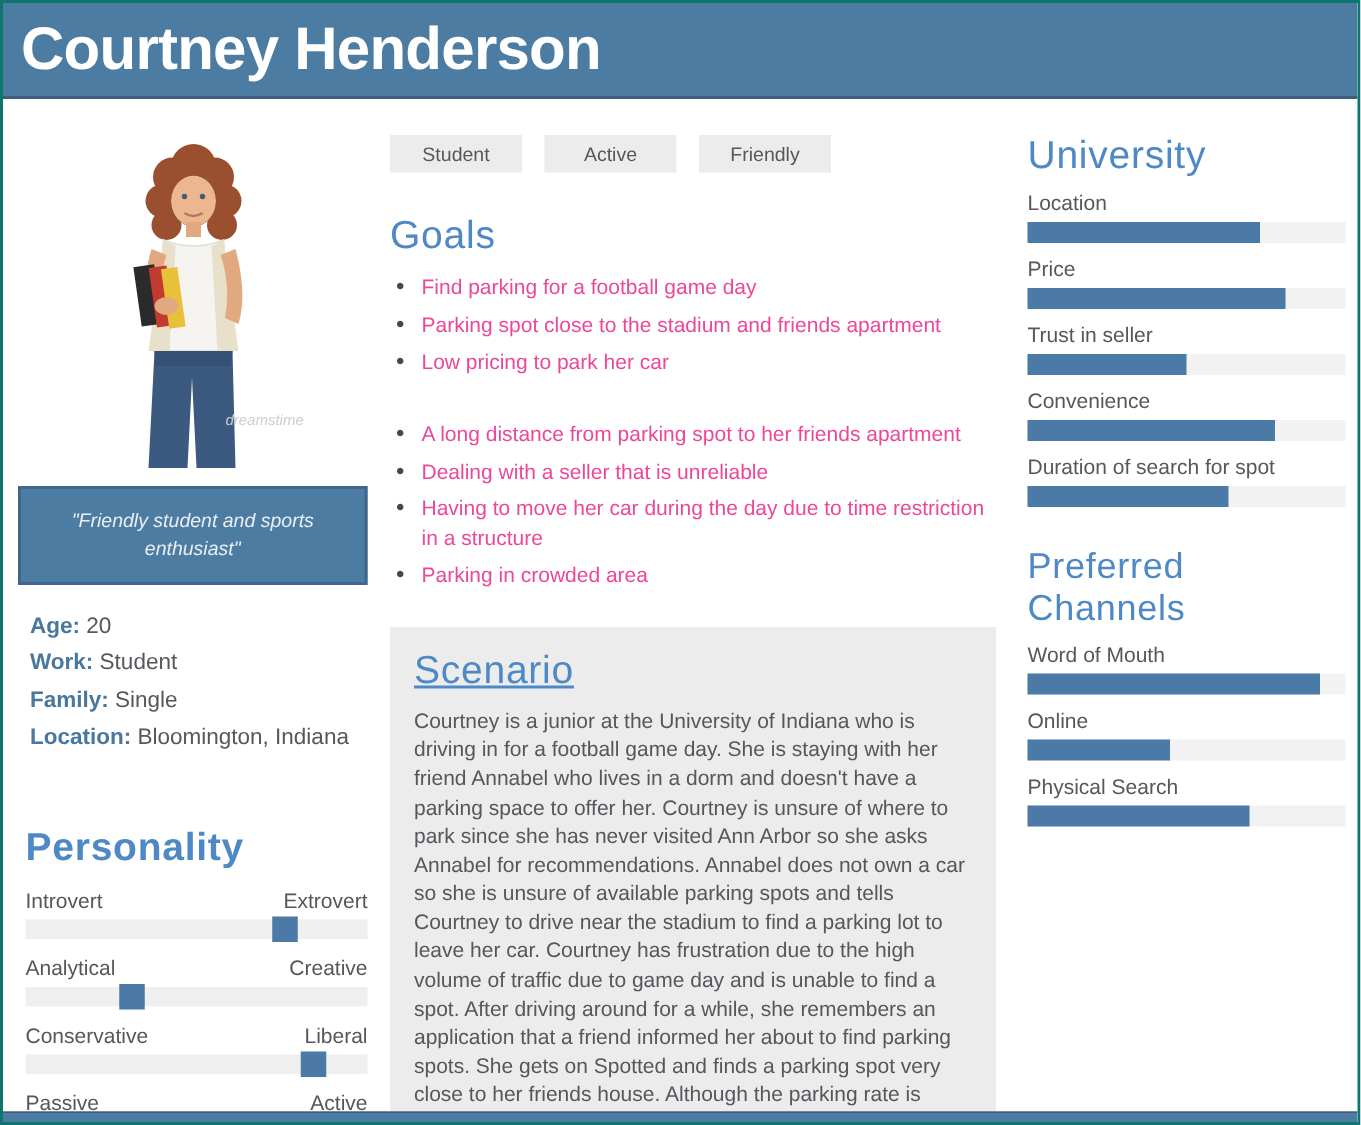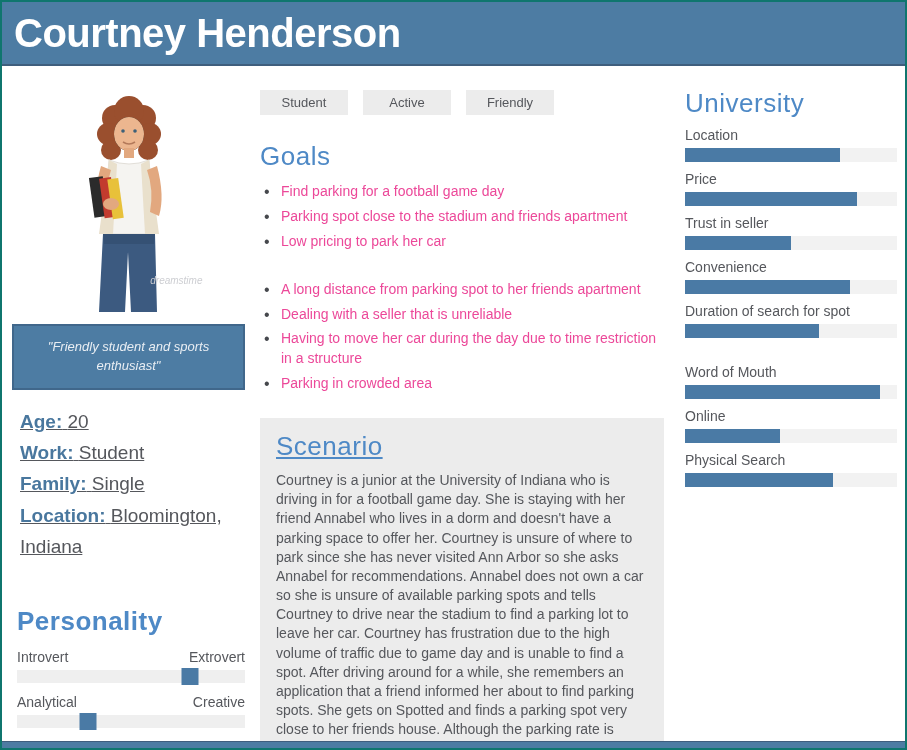--- a/index.html
+++ b/index.html
@@ -37,21 +37,21 @@
 
   
   .quote {
     margin-top:12px; background:#4d7ca3; border:2px solid #40678b;
     color:#e9eef3; font-size:13px; font-style:italic; text-align:center;
     padding:12px 18px; line-height:1.45;
   }
 
   
   .demo { margin:16px 0 0 8px; }
-  .demo-row { font-size:19px; line-height:1.65; color:#55575c;text-decoration:underline; }
+  .demo-row { font-size:15px; line-height:1.65; color:#55575c; }
   .demo-row .lbl { color:#49779e; font-weight:bold; }
 
   
   .personality { margin-top:44px; margin-left:5px; }
   .personality h2 { margin-bottom:12px;font-weight:bold; }
   .slider { margin-bottom:11px; }
   .slider-labels { display:flex; justify-content:space-between; font-size:14px; color:#55575c; margin-bottom:5px;gap:27px; }
   .slider-track { position:relative; height:13px; background:#efefef; }
   .slider-handle {
     position:absolute; top:-2px; width:17px; height:17px; background:#4a7aa5;
@@ -198,20 +198,24 @@
         <div class="slider-labels">
           <span>Conservative</span>
           <span>Liberal</span>
         </div>
         <div class="slider-track">
           <div class="slider-handle" style="left: 84%;"></div>
         </div>
       </div>
 
       <div class="slider">
+        <div class="slider-labels">
+          <span>Passive</span>
+          <span>Active</span>
+        </div>
         <div class="slider-track">
           <div class="slider-handle" style="left: 72%;"></div>
         </div>
       </div>
     </div>
   </div>
 
   <div class="col-mid">
 
     <div class="tags">
@@ -275,20 +279,21 @@
       </div>
       <div class="bar-group">
         <div class="bar-label">Duration of search for spot</div>
         <div class="bar-track">
           <div class="bar-fill" style="width: 63%;"></div>
         </div>
       </div>
     </div>
 
     <div class="bars channels">
+      <h2 class="section" style="font-size:24px;">Preferred Channels</h2>
 
       <div class="bar-group">
         <div class="bar-label">Word of Mouth</div>
         <div class="bar-track">
           <div class="bar-fill" style="width: 92%;"></div>
         </div>
       </div>
       <div class="bar-group">
         <div class="bar-label">Online</div>
         <div class="bar-track">

